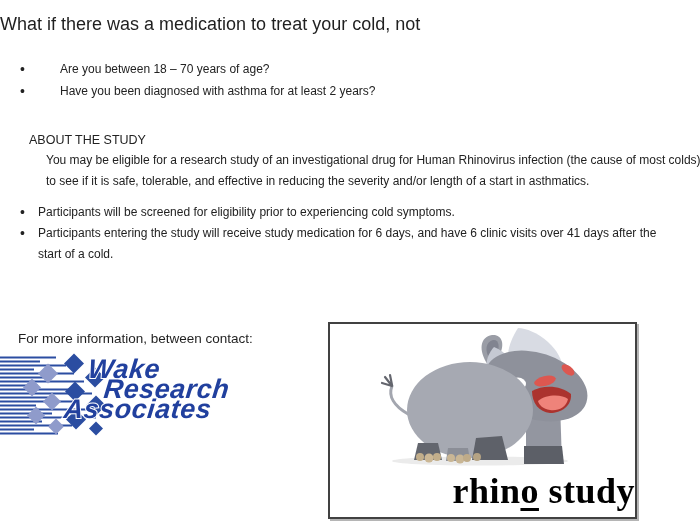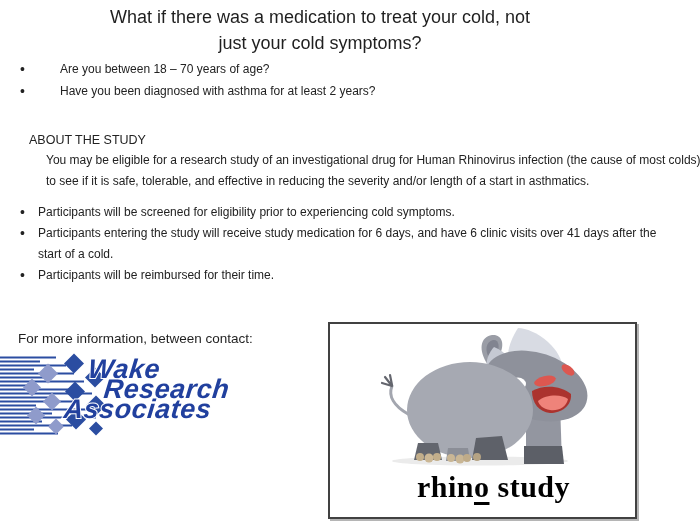--- a/index.html
+++ b/index.html
@@ -5,23 +5,22 @@
   * { margin: 0; padding: 0; box-sizing: border-box; }
   html, body { width: 700px; height: 525px; overflow: hidden; }
   body {
     position: relative;
     background: #ffffff;
     font-family: "Liberation Sans", sans-serif;
     color: #222222;
   }
   .doc-title {
     position: absolute;
-    top: 4px; left: 0;
+    top: 11px; left: 0;
     width: 640px;
-    text-align: center;
     font-size: 18px;
     line-height: 26px;
     color: #1f1f1f;
   }
   .qlist {
     position: absolute;
     top: 59px; left: 20px;
     width: 660px;
     list-style: none;
     font-size: 12px;
@@ -78,24 +77,24 @@
     width: 309px; height: 197px;
     border: 2px solid #414141;
     background: #ffffff;
     box-shadow: 2px 2px 0 rgba(120,120,120,0.55);
   }
   .rhino-svg { position: absolute; top: 0; left: 0; }
   .rhino-study-text {
     position: absolute;
     top: 146px; left: 0;
     width: 100%;
-    text-align: center;
+    text-align: right;
     font-family: "Liberation Serif", serif;
     font-weight: bold;
-    font-size: 30px;
+    font-size: 36px;
     color: #000000;
     letter-spacing: 0.5px;
     padding-left: 22px;
   }
   .underlined-o {
     text-decoration: underline;
     text-decoration-thickness: 3px;
     text-underline-offset: 5px;
   }
   .logo-text {
@@ -107,39 +106,37 @@
     stroke-width: 2;
     paint-order: stroke;
     letter-spacing: 0.5px;
   }
 </style>
 </head>
 <body>
 
 <div class="doc-title">
   <div>What if there was a medication to treat your cold, not</div>
-  <div>just your cold symptoms?</div>
 </div>
 
 <ul class="qlist">
   <li>Are you between 18 – 70 years of age?</li>
   <li>Have you been diagnosed with asthma for at least 2 years?</li>
 </ul>
 
 <div class="about-heading">ABOUT THE STUDY</div>
 
 <div class="about-para">
   <div>You may be eligible for a research study of an investigational drug for Human Rhinovirus infection (the cause of most colds)</div>
   <div>to see if it is safe, tolerable, and effective in reducing the severity and/or length of a start in asthmatics.</div>
 </div>
 
 <ul class="dlist">
   <li>Participants will be screened for eligibility prior to experiencing cold symptoms.</li>
   <li>Participants entering the study will receive study medication for 6 days, and have 6 clinic visits over 41 days after the start of a cold.</li>
-  <li>Participants will be reimbursed for their time.</li>
 </ul>
 
 <div class="contact-label">For more information, between contact:</div>
 
 <svg class="wake-logo" viewBox="0 0 240 85" xmlns="http://www.w3.org/2000/svg">
   <g fill="#2b4da1">
     <rect x="0" y="5" width="56" height="2"></rect>
     <rect x="0" y="9" width="40" height="2"></rect>
     <rect x="0" y="13" width="66" height="2"></rect>
     <rect x="0" y="17" width="34" height="2"></rect>

